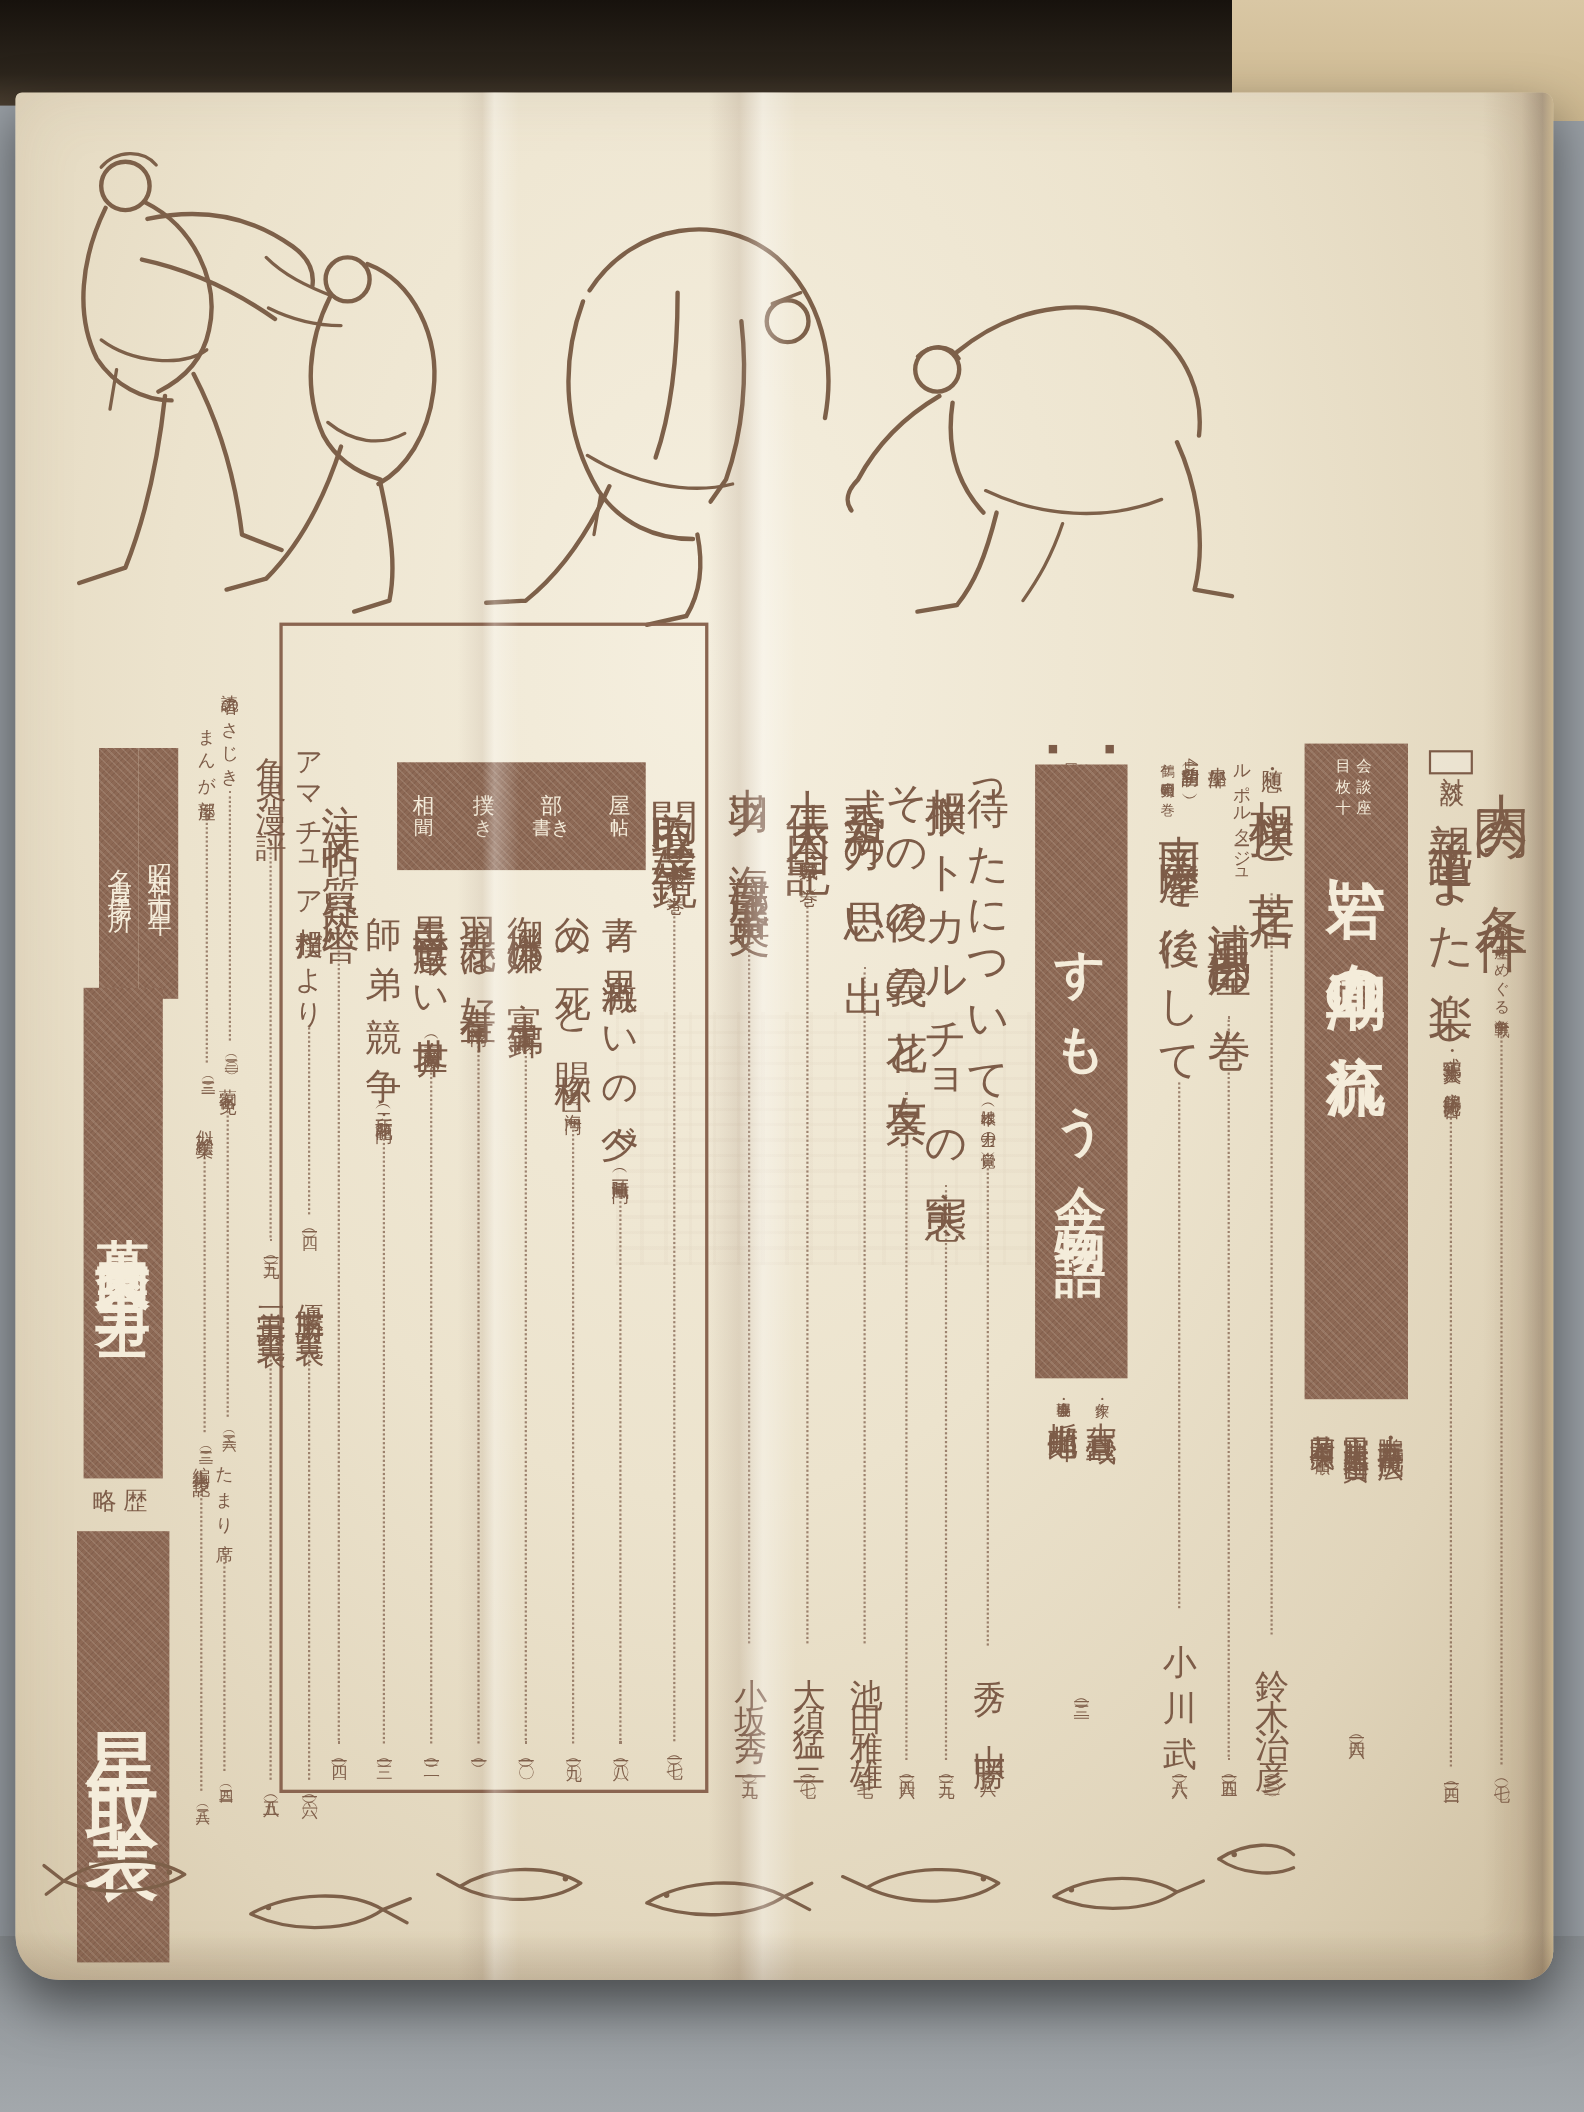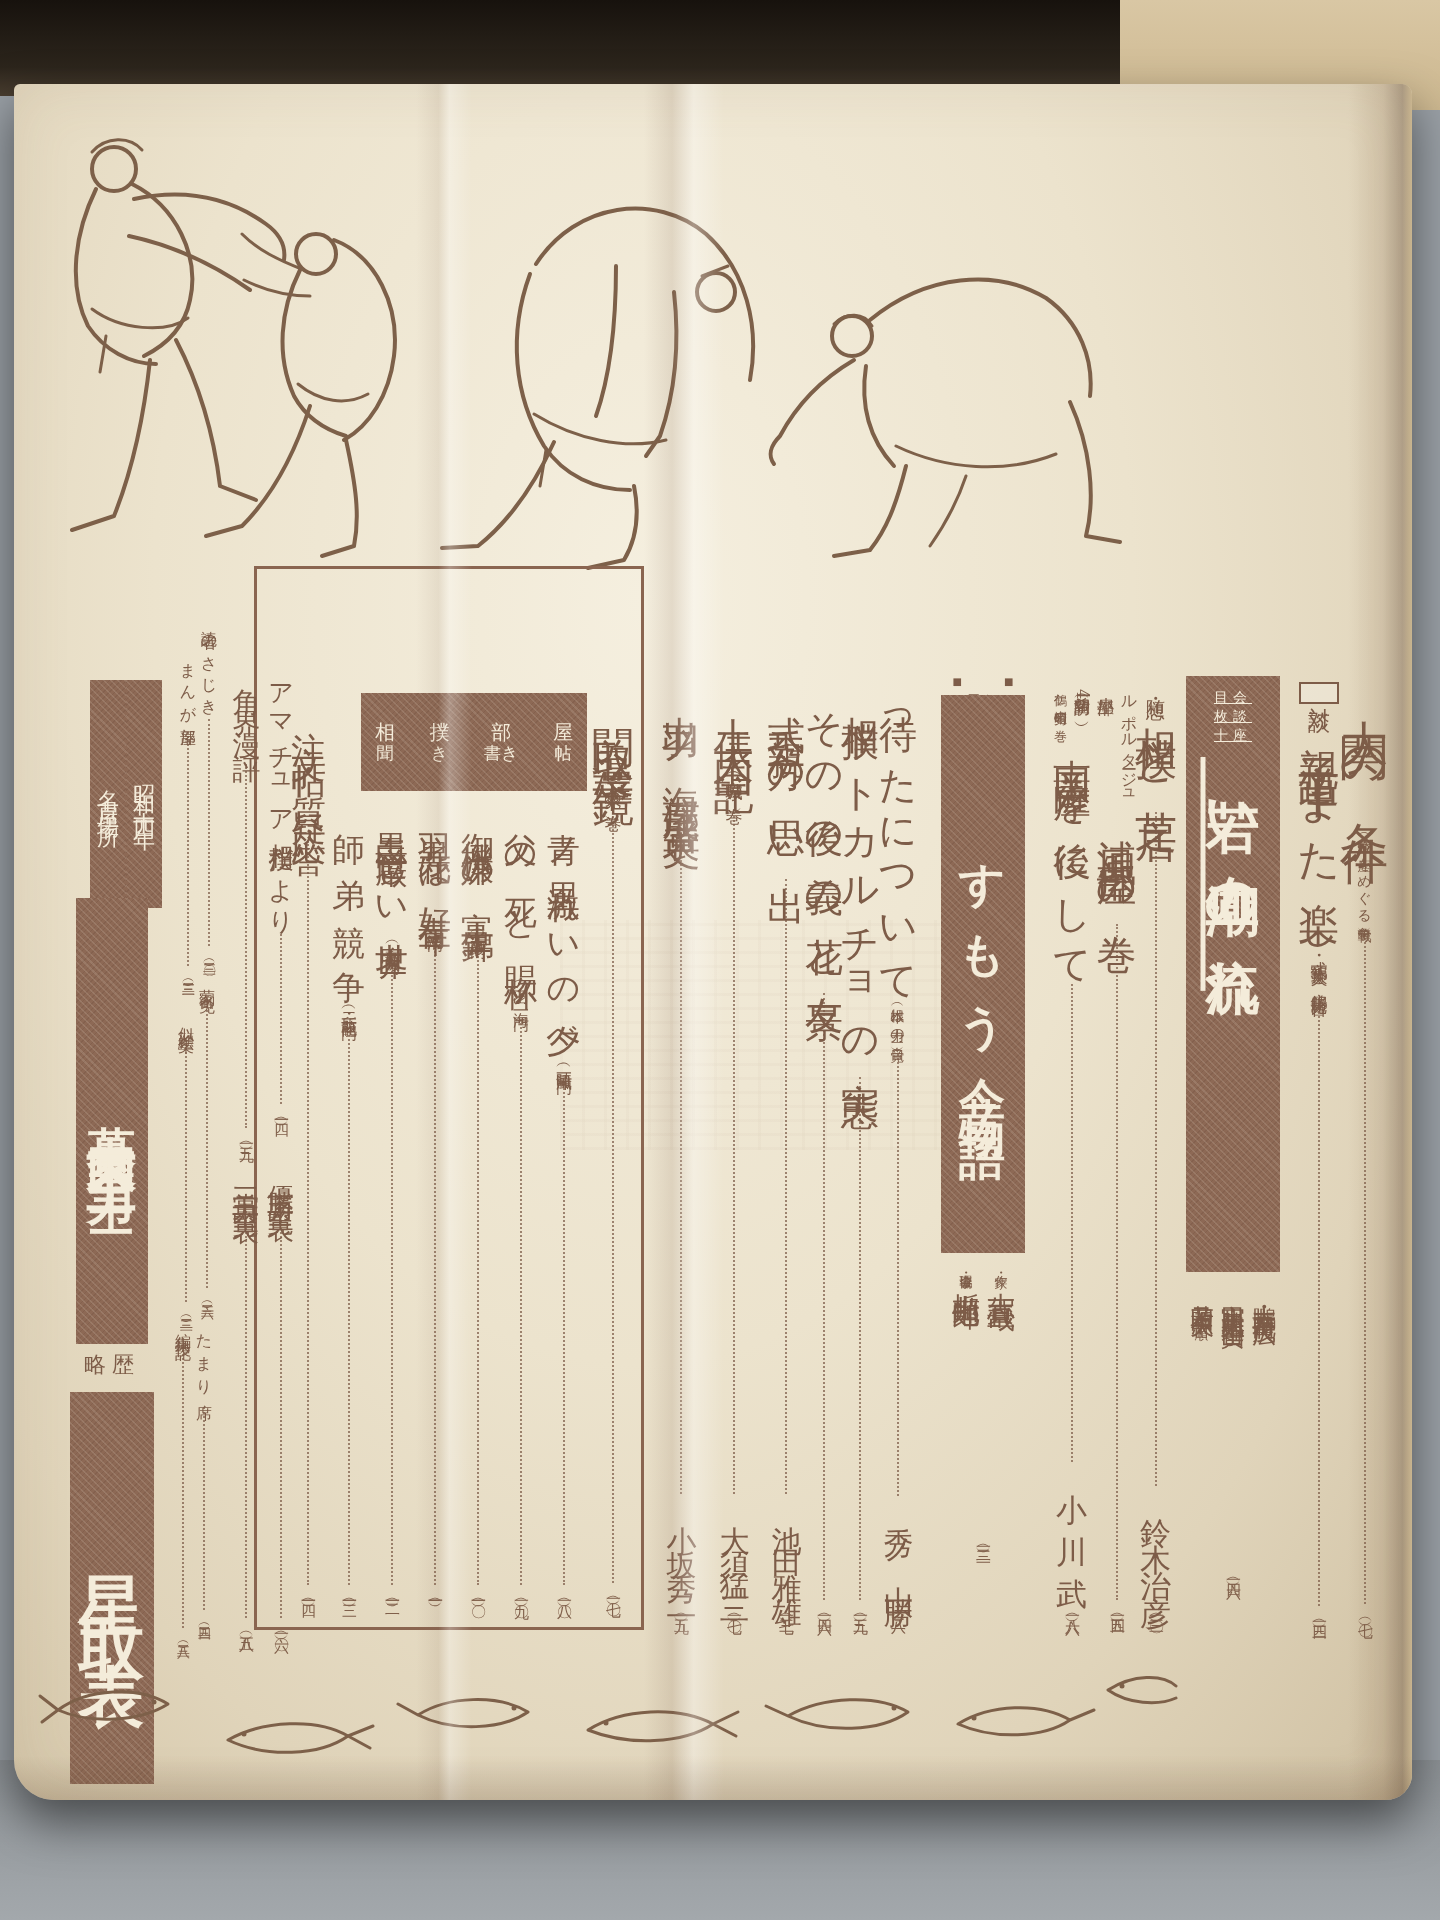--- a/index.html
+++ b/index.html
@@ -123,21 +123,21 @@
 
   <div class="col" style="left:1280px;top:598px;width:50px;height:932px;">
     <span class="tagbox">対談</span>
     <span class="vt" style="font-size:42px;letter-spacing:10px;">親子道中また楽し</span>
     <span class="vt note" style="margin-top:8px;font-size:17px;">・式守錦太夫と房錦勝比古</span>
     <span class="leader"></span>
     <span class="pg">（一四三）</span>
   </div>
 
   <div class="col" style="left:1164px;top:592px;width:110px;height:940px;">
-    <div class="banner tex" style="width:86px;height:568px;text-decoration:underline;">
+    <div class="banner tex" style="width:86px;height:568px;">
       <span class="hrow">目会</span>
       <span class="hrow">枚談</span>
       <span class="hrow">十座</span>
       <span class="banner-title" style="font-size:54px;letter-spacing:7px;margin-top:12px;">若い血潮の流れ</span>
     </div>
     <div class="row-rev" style="margin-top:14px;height:278px;">
       <span class="vt" style="font-size:24px;letter-spacing:2px;">大鵬幸喜・花田茂広</span>
       <span class="vt" style="font-size:24px;letter-spacing:2px;">宇田川勝太郎・追手山貢</span>
       <div class="vt" style="font-size:24px;letter-spacing:2px;">
         <span>若乃国照夫</span>

